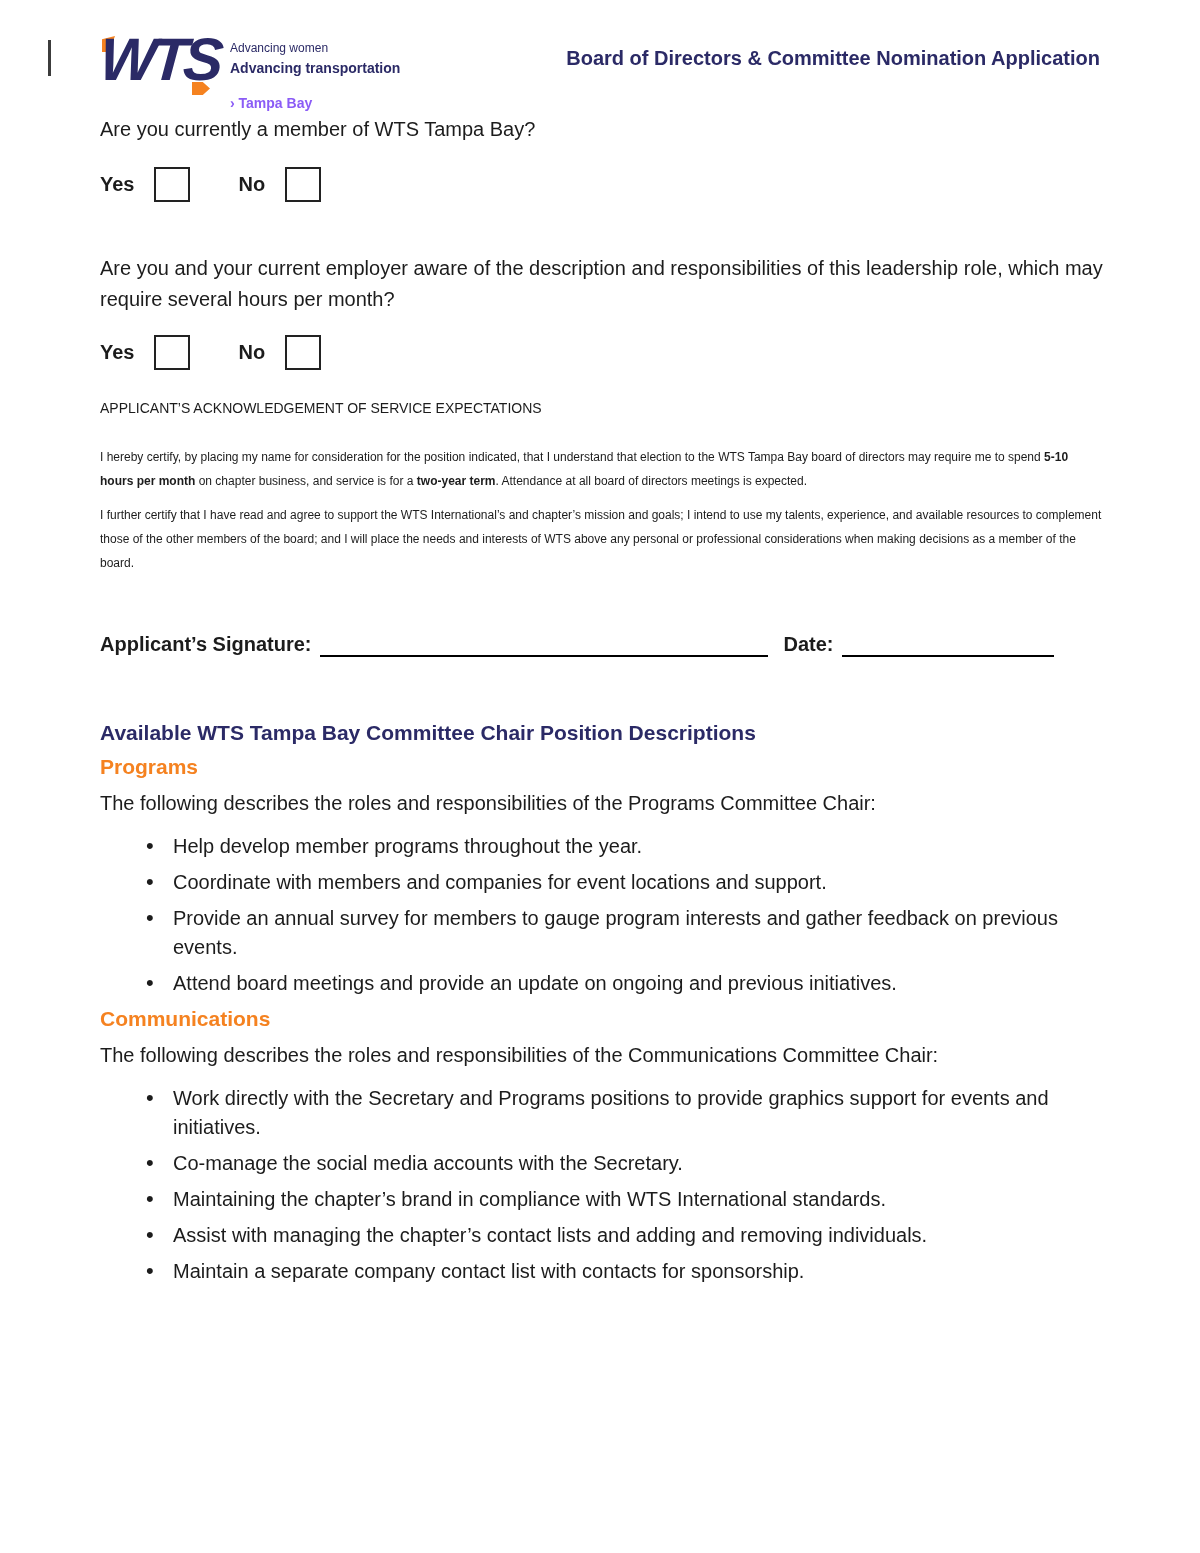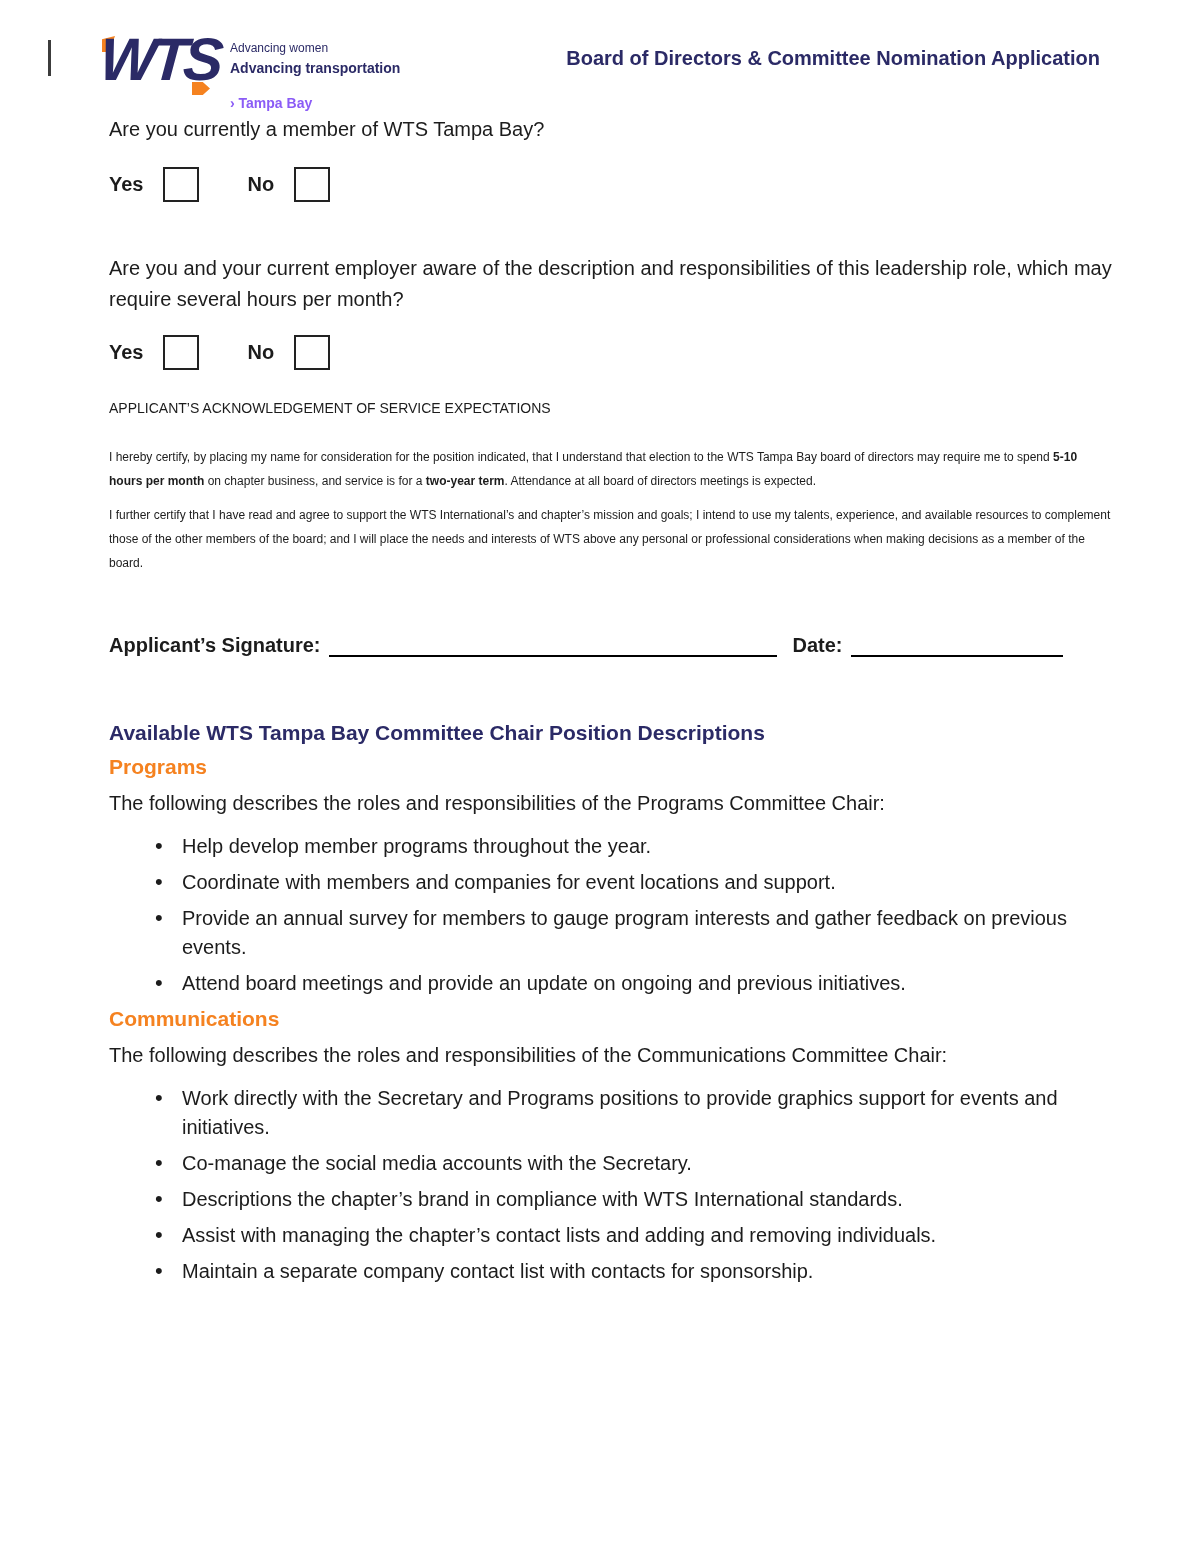--- a/index.html
+++ b/index.html
@@ -38,39 +38,39 @@
   }
   .logo-text{display:flex;flex-direction:column;padding-top:2px;}
   .logo-tag1{font-size:12px;line-height:24px;color:#2b2a66;}
   .logo-tag2{font-size:14px;line-height:17px;font-weight:bold;color:#2b2a66;}
   .logo-tag3{font-size:14px;line-height:18px;font-weight:bold;color:#8b5cf6;margin-top:17px;}
   .titles{text-align:right;padding-top:10px;}
   .doc-title{font-size:20px;line-height:28px;font-weight:bold;color:#2b2a66;}
   .doc-term{font-size:21px;line-height:27px;font-weight:bold;color:#6e2a6e;margin-top:5px;}
 
   
-  .content{position:absolute;left:109px;top:114px;width:1004px;}
+  .content{position:absolute;left:100px;top:114px;width:1004px;}
   .bodytext{font-size:12px;line-height:24px;}
   .q-text{font-size:20px;line-height:31px;}
   .yesno{display:flex;align-items:center;margin-top:20px;height:38px;}
   .yn-label{font-size:20px;font-weight:bold;}
   .checkbox{
     width:36px;height:35px;border:2px solid #222;background:#fff;
     margin-left:20px;box-sizing:border-box;
   }
   .yn-gap{width:48px;}
   .q2{margin-top:50px;}
   .yesno2{margin-top:18px;}
 
   .ack-heading{font-size:14px;font-weight:normal;margin-top:24px;line-height:26px;}
   .para{margin-top:24px;}
   .para2{margin-top:10px;}
   b.inline{font-weight:bold;}
 
-  .sig-row{margin-top:58px;display:flex;align-items:center;font-size:20px;}
+  .sig-row{margin-top:58px;display:flex;align-items:flex-start;font-size:20px;}
   .sig-label,.date-label{font-weight:bold;white-space:nowrap;}
   .fill-line{display:inline-block;border-bottom:2px solid #000;height:22px;}
   .sig-line{width:448px;margin-left:8px;}
   .date-label{margin-left:16px;}
   .date-line{width:212px;margin-left:8px;}
 
   .positions-heading{margin-top:62px;font-size:21px;font-weight:bold;color:#2b2a66;line-height:27px;}
   .committee-heading{margin-top:8px;font-size:21px;font-weight:bold;color:#f58220;line-height:26px;}
   .committee-intro{margin-top:8px;font-size:20px;line-height:30px;}
   ul.bullets{margin:14px 0 0 0;padding:0 0 0 46px;list-style:none;}
@@ -159,21 +159,21 @@
       <li>Provide an annual survey for members to gauge program interests and gather feedback on previous events.</li>
       <li>Attend board meetings and provide an update on ongoing and previous initiatives.</li>
     </ul>
 
     <div class="comm-block">
       <div class="committee-heading">Communications</div>
       <div class="committee-intro">The following describes the roles and responsibilities of the Communications Committee Chair:</div>
       <ul class="bullets">
         <li>Work directly with the Secretary and Programs positions to provide graphics support for events and initiatives.</li>
         <li>Co-manage the social media accounts with the Secretary.</li>
-        <li>Descriptions the chapter’s brand in compliance with WTS International standards.</li>
+        <li>Maintaining the chapter’s brand in compliance with WTS International standards.</li>
         <li>Assist with managing the chapter’s contact lists and adding and removing individuals.</li>
         <li>Maintain a separate company contact list with contacts for sponsorship.</li>
       </ul>
     </div>
 
 
   </div>
 </div>
 
 </body></html>

